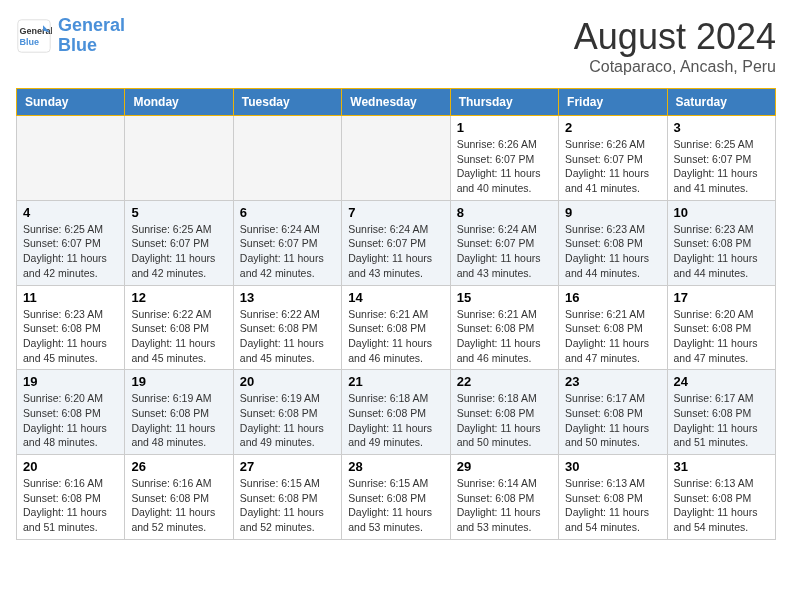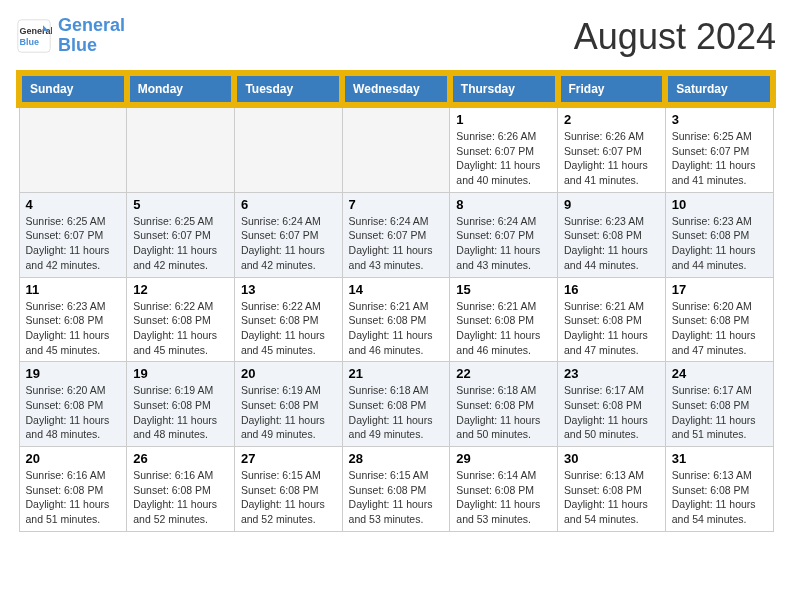--- a/index.html
+++ b/index.html
@@ -51,21 +51,21 @@
       border-collapse: collapse;
       font-size: 11px;
     }
     .day-header {
       background-color: #3a7dbf;
       color: #fff;
       text-align: left;
       padding: 6px 8px;
       font-weight: bold;
       font-size: 12px;
-      border: 6px solid #eab308;
+      border: 1px solid #eab308;
     }
     .calendar-cell {
       border: 1px solid #ccc;
       vertical-align: top;
       padding: 4px 6px;
       min-height: 80px;
       width: calc(100% / 7);
       background: #fff;
     }
     .calendar-cell.empty {
@@ -98,20 +98,21 @@
       <polygon points="30,8 38,16 30,14" fill="#4a90d9"></polygon>
     </svg>
     <div>
       <div class="logo-text">
         <span>General</span><br><span style="color:#4a90d9">Blue</span>
       </div>
     </div>
   </div>
   <div class="title-section">
     <div class="main-title">August 2024</div>
+    <div class="subtitle">Cotaparaco, Ancash, Peru</div>
   </div>
 </div>
 
 <table>
   <thead>
     <tr id="header-row">
         <th class="day-header">Sunday</th>
         <th class="day-header">Monday</th>
         <th class="day-header">Tuesday</th>
         <th class="day-header">Wednesday</th>

